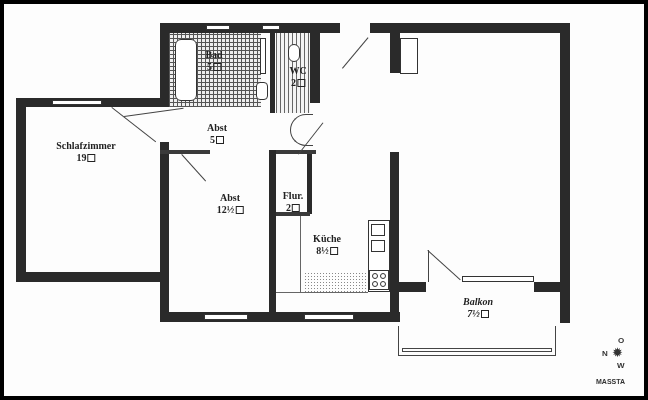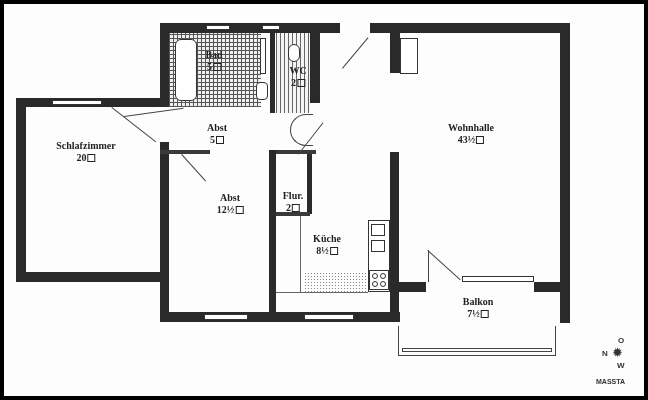--- a/index.html
+++ b/index.html
@@ -97,21 +97,21 @@
   <div class="wall" style="left:386px;top:278px;width:36px;height:10px;"></div>
   <div class="wall" style="left:530px;top:278px;width:36px;height:10px;"></div>
   <div class="win" style="left:458px;top:272px;width:72px;height:6px;"></div>
   <div class="line" style="left:424px;top:246px;width:44px;transform:rotate(42deg);"></div>
   <div class="line" style="left:424px;top:246px;width:1px;height:32px;background:#444;"></div>
   <div style="position:absolute;left:394px;top:322px;width:158px;height:30px;border:1px solid #444;border-top:none;box-sizing:border-box;"></div>
   <div style="position:absolute;left:398px;top:344px;width:150px;height:4px;border:1px solid #444;box-sizing:border-box;"></div>
 
   <div class="label" style="left:82px;top:136px;">
     <span>Schlafzimmer</span>
-    <span class="area"><span>20</span><span class="sq"></span></span>
+    <span class="area"><span>19</span><span class="sq"></span></span>
   </div>
   <div class="label" style="left:210px;top:45px;">
     <span>Bad</span>
     <span class="area"><span>5</span><span class="sq"></span></span>
   </div>
   <div class="label" style="left:294px;top:61px;">
     <span>WC</span>
     <span class="area"><span>2</span><span class="sq"></span></span>
   </div>
   <div class="label" style="left:213px;top:118px;">
@@ -123,25 +123,21 @@
     <span class="area"><span>12½</span><span class="sq"></span></span>
   </div>
   <div class="label" style="left:289px;top:186px;">
     <span>Flur.</span>
     <span class="area"><span>2</span><span class="sq"></span></span>
   </div>
   <div class="label" style="left:323px;top:229px;">
     <span>Küche</span>
     <span class="area"><span>8½</span><span class="sq"></span></span>
   </div>
-  <div class="label" style="left:467px;top:118px;">
-    <span>Wohnhalle</span>
-    <span class="area"><span>43½</span><span class="sq"></span></span>
-  </div>
-  <div class="label" style="left:474px;top:292px;">
+  <div class="label" style="left:474px;top:292px;font-style:italic;">
     <span>Balkon</span>
     <span class="area"><span>7½</span><span class="sq"></span></span>
   </div>
 
   <div style="position:absolute;left:598px;top:332px;width:30px;height:40px;">
     <span class="compass" style="left:16px;top:0px;">O</span>
     <span class="compass" style="left:0px;top:13px;">N</span>
     <span style="position:absolute;left:10px;top:9px;font-size:13px;color:#333;font-family:'DejaVu Sans',sans-serif;">✹</span>
     <span class="compass" style="left:15px;top:25px;">W</span>
   </div>

